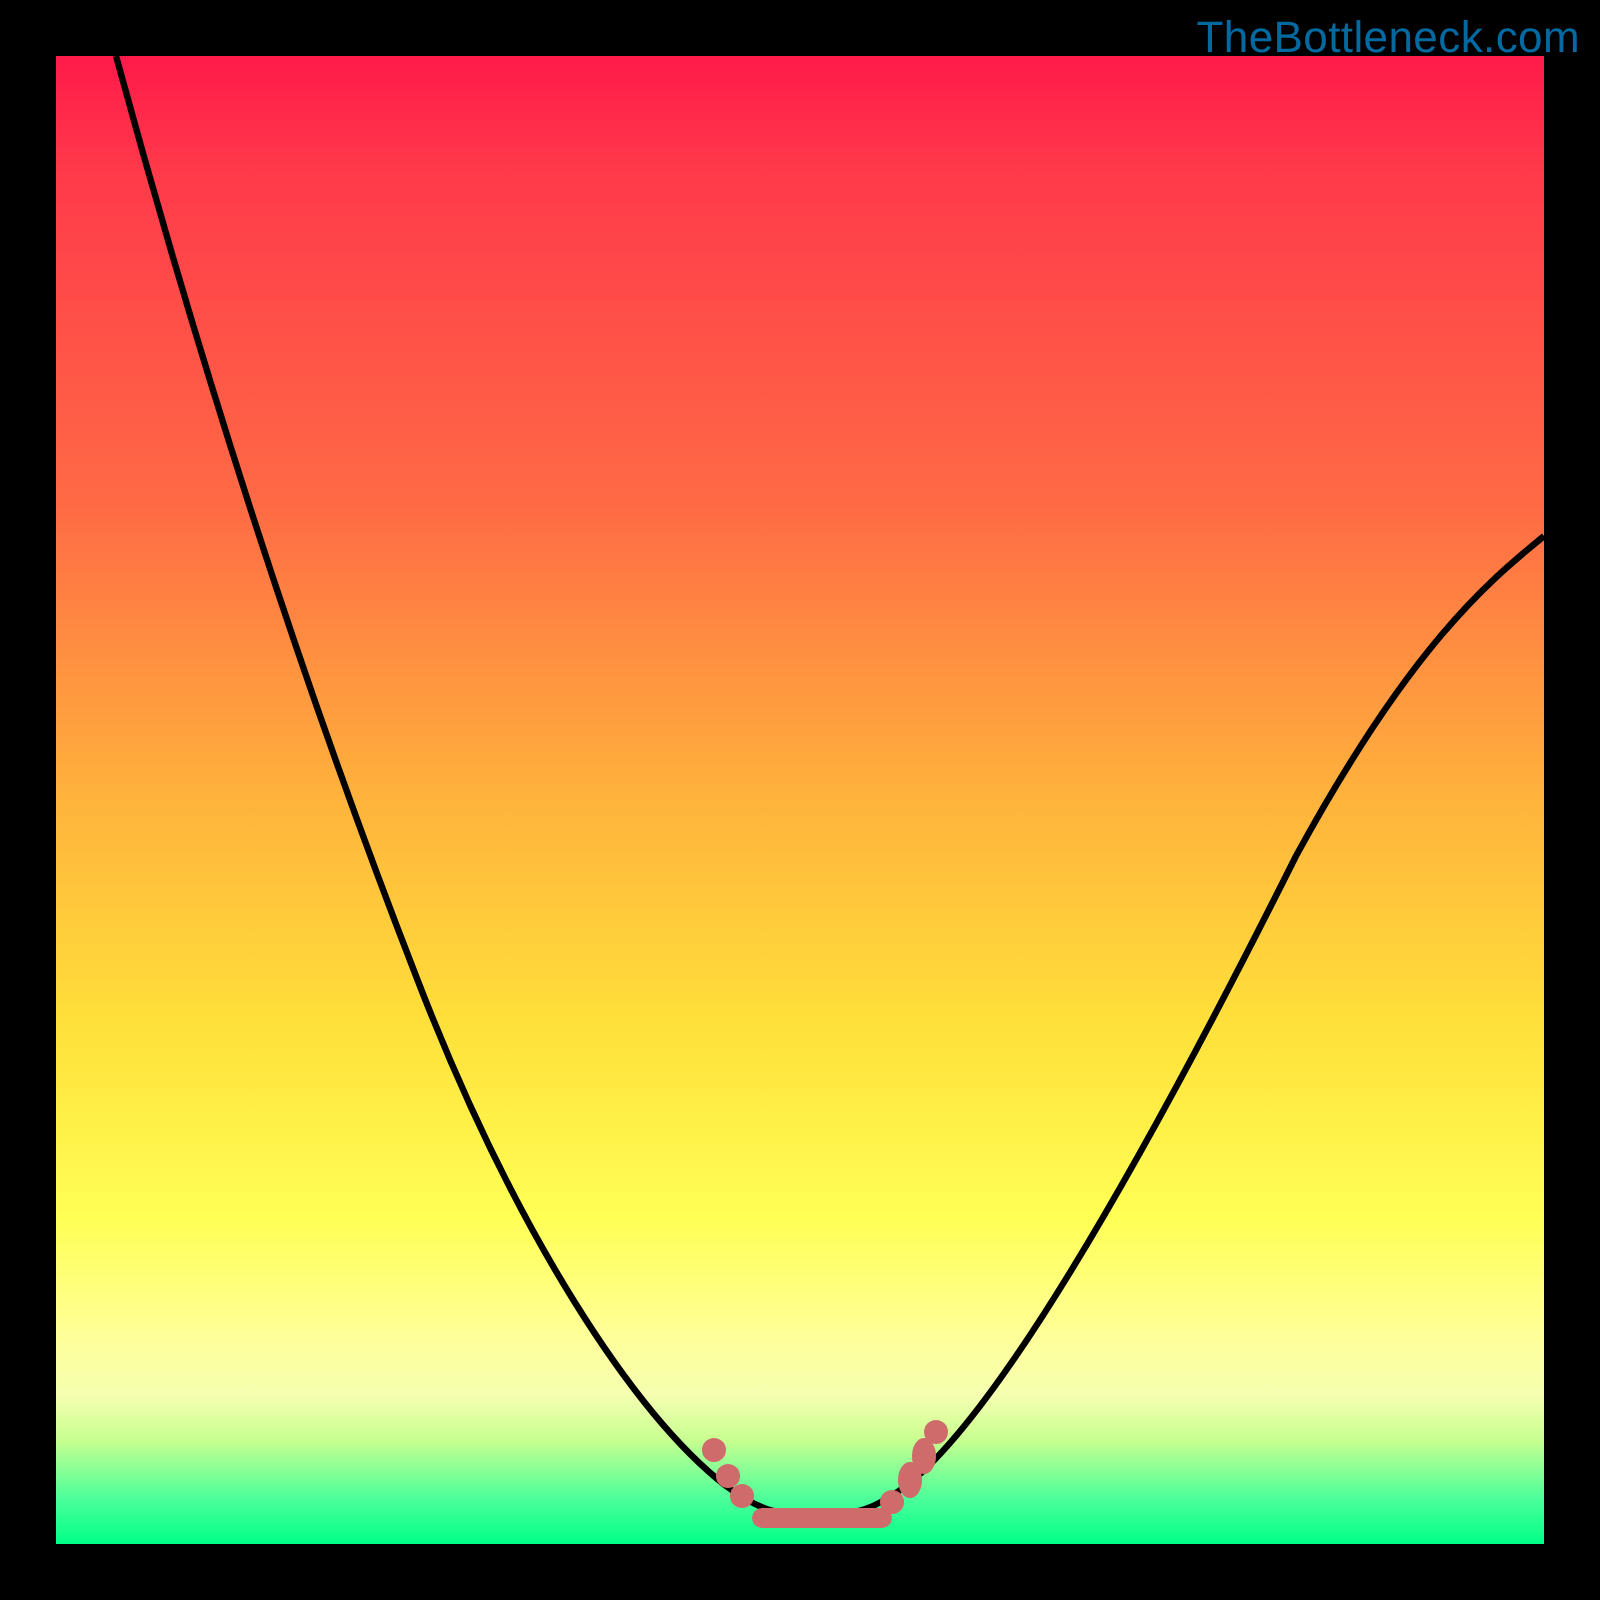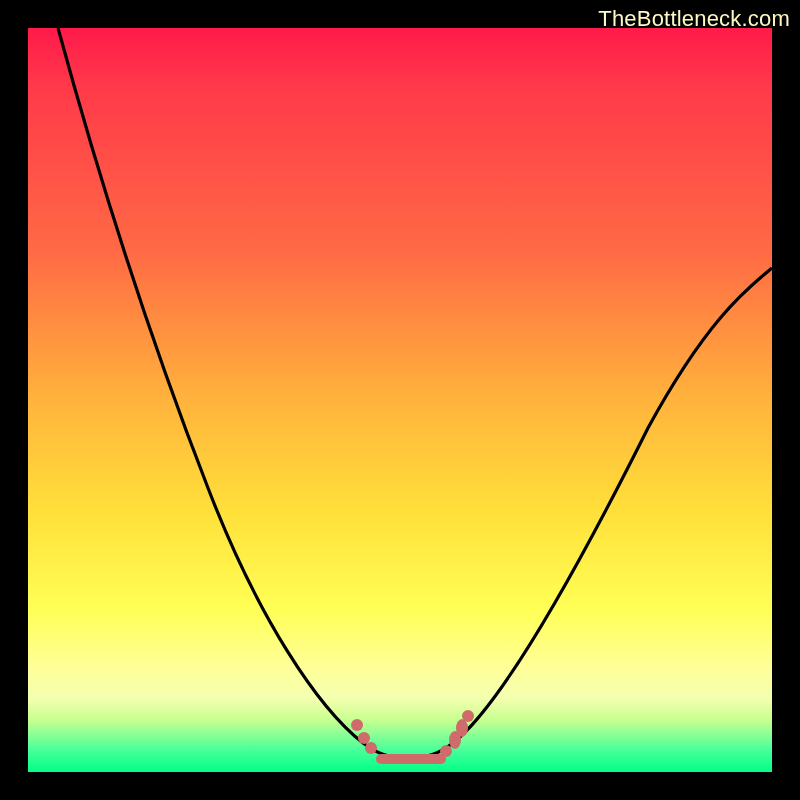--- a/index.html
+++ b/index.html
@@ -38,21 +38,21 @@
       #f5ffb0 90%,
       #c8ff90 93%,
       #4aff9a 97%,
       #00ff88 100%
     );
   }
   .watermark {
     position: absolute;
     top: 6px;
     right: 10px;
-    color: #fef9c3;
+    color: #0369a1;
     font-size: 22px;
     font-weight: 500;
     letter-spacing: 0.2px;
     user-select: none;
   }
   svg.curve {
     position: absolute;
     left: 0;
     top: 0;
     width: 744px;

